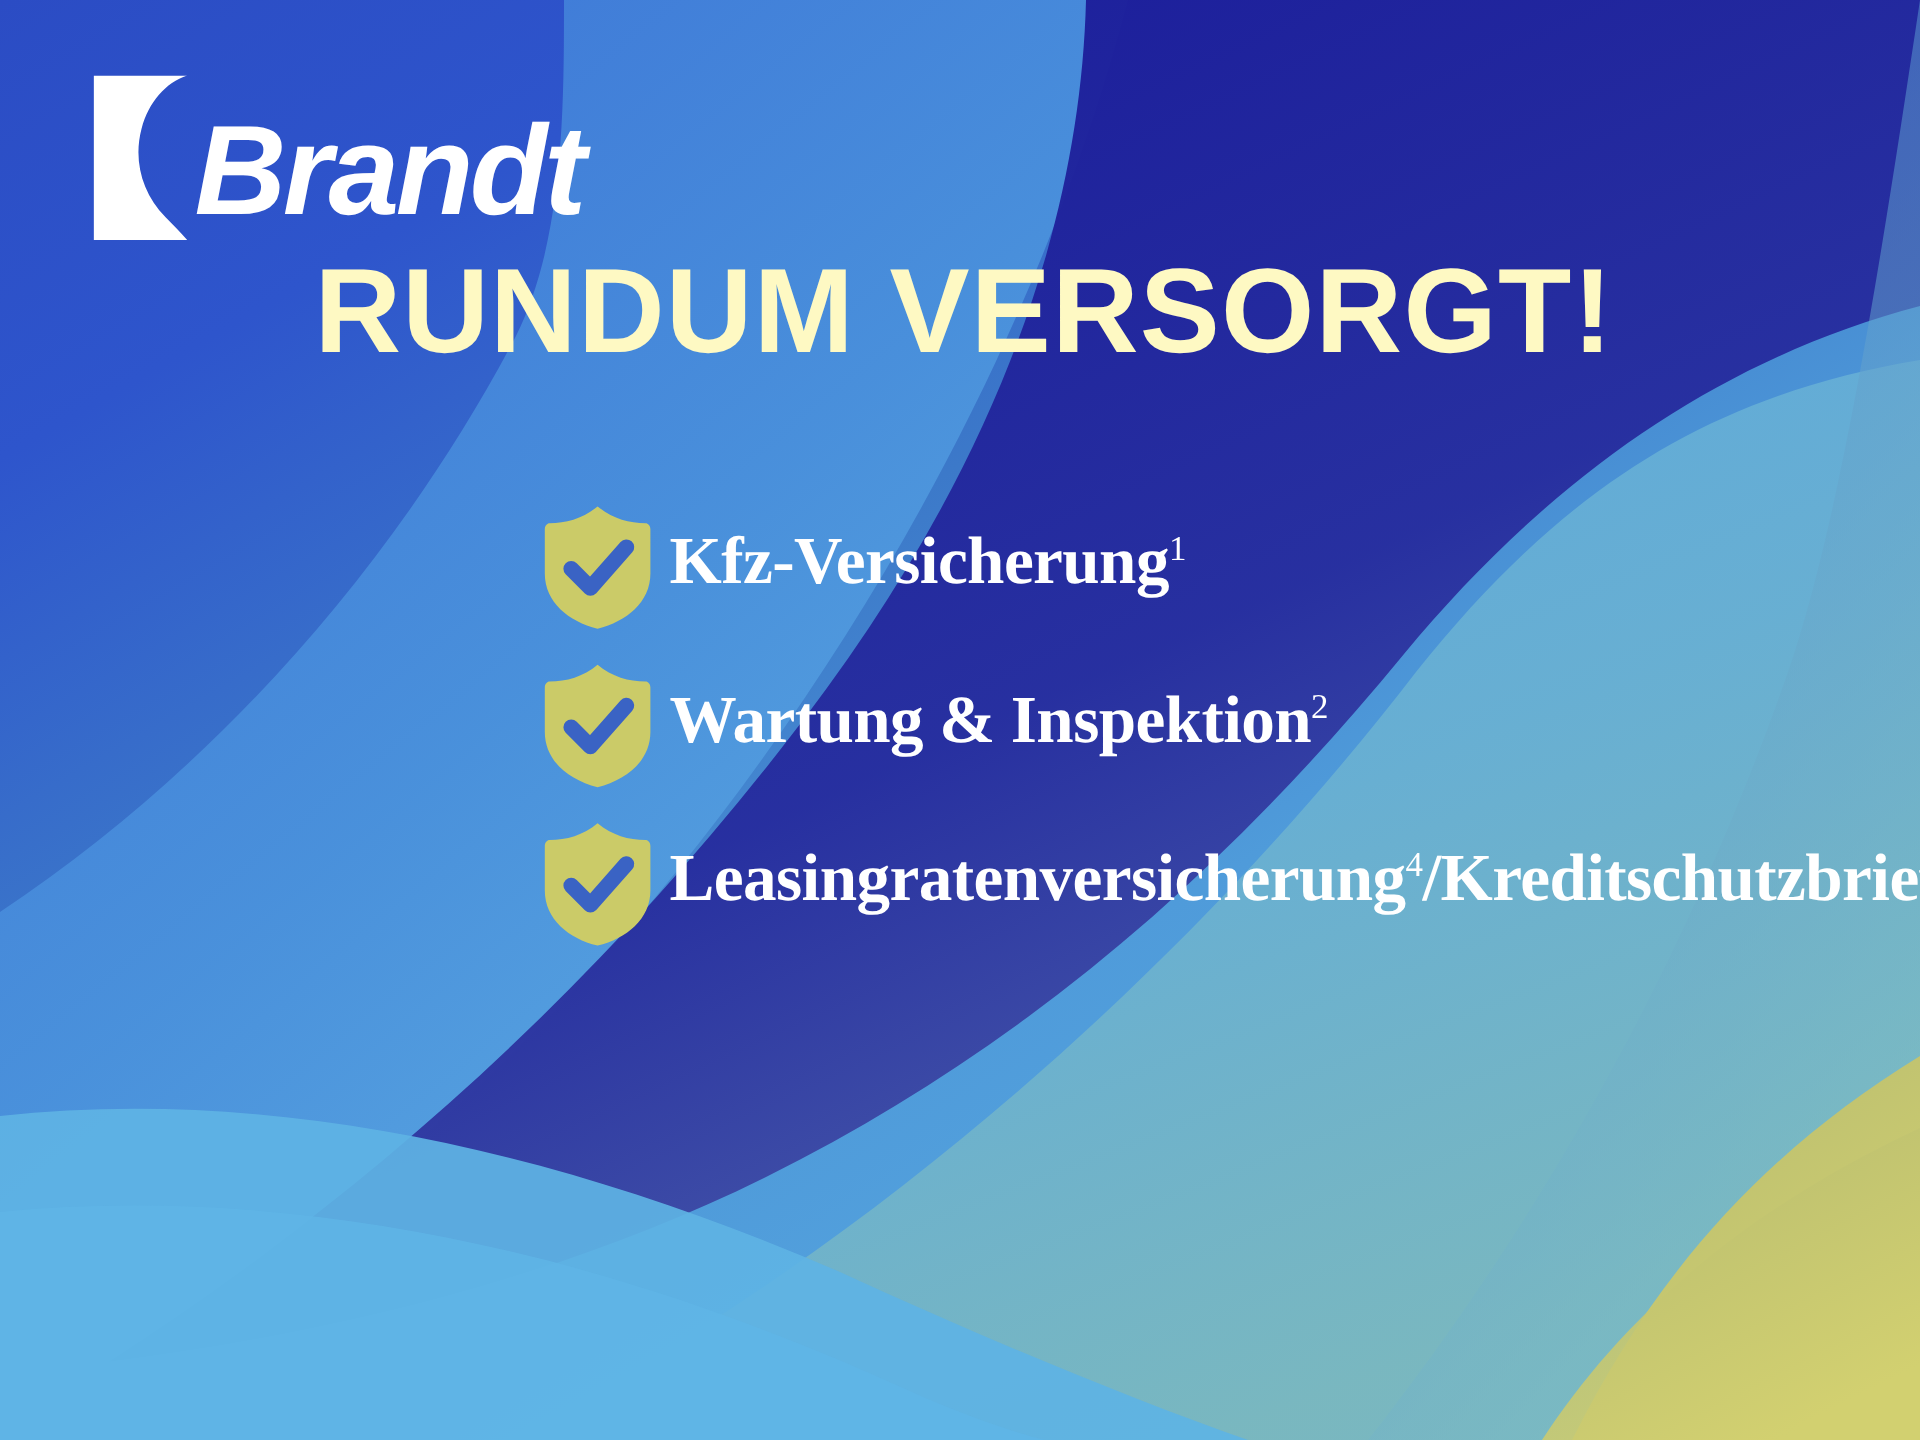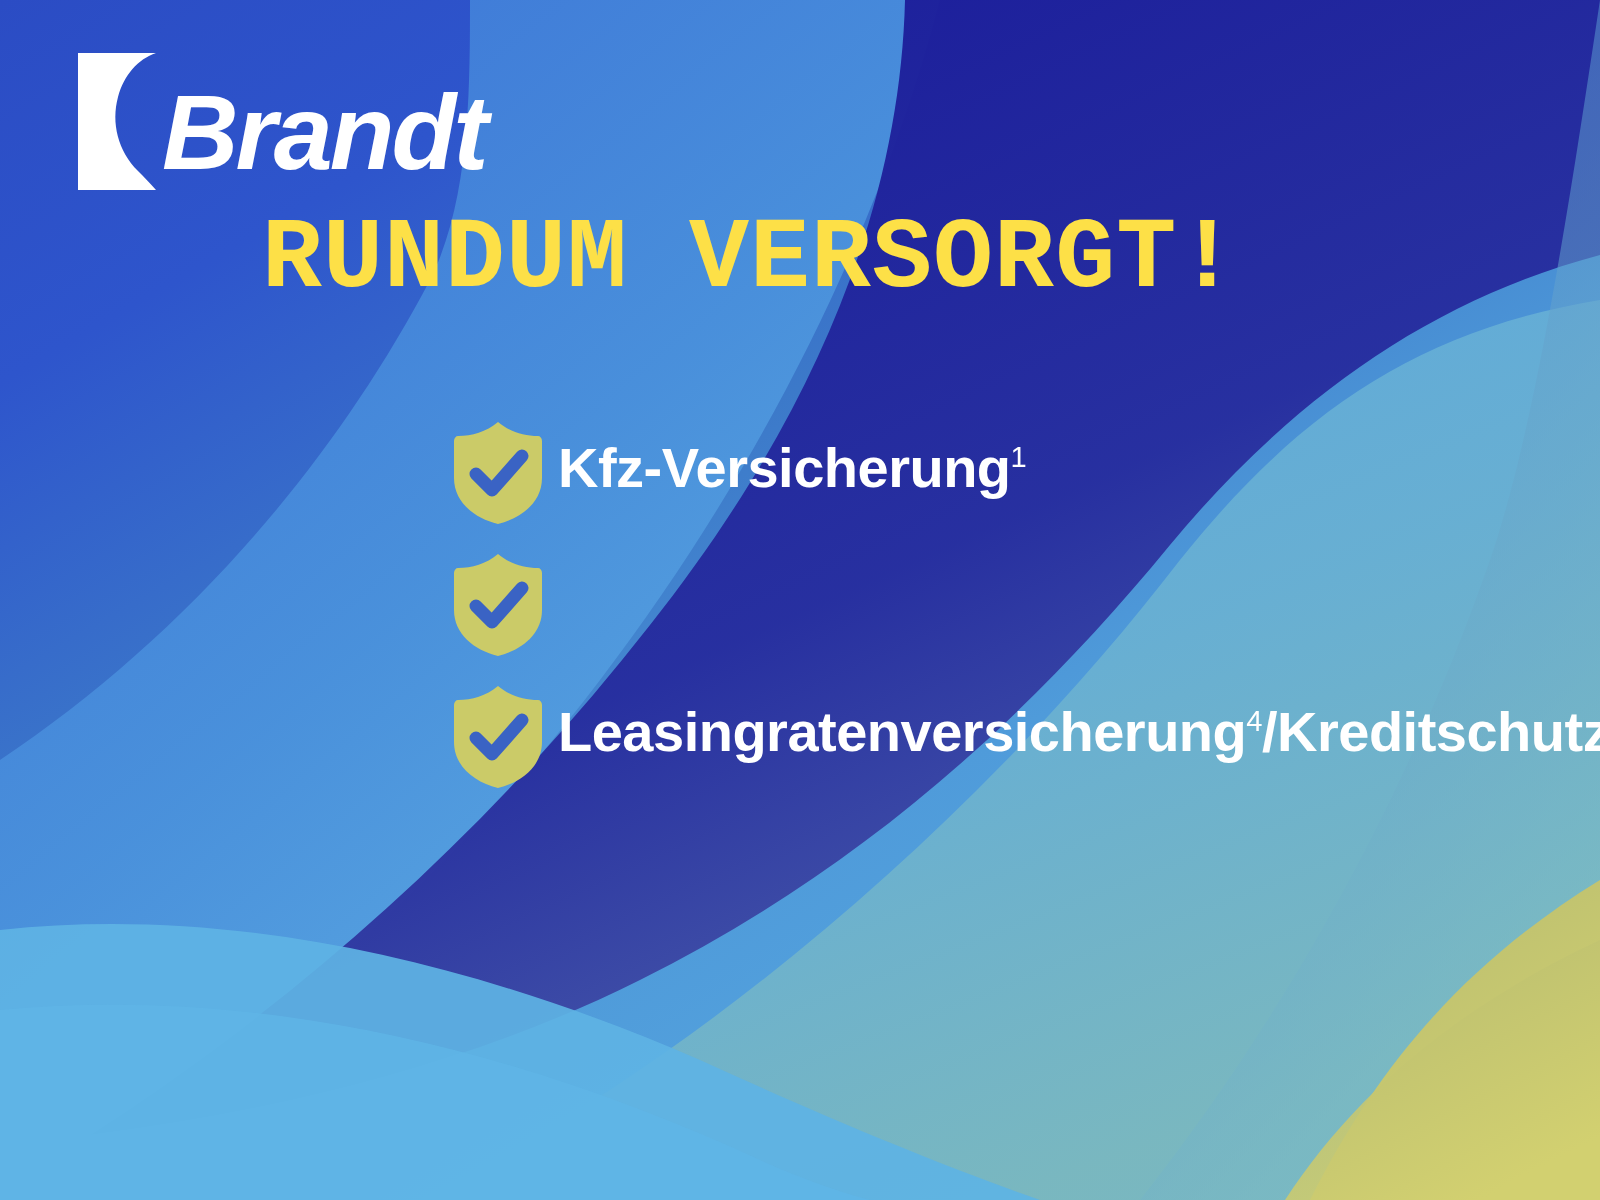--- a/index.html
+++ b/index.html
@@ -37,21 +37,21 @@
     inset:0;
     width:1600px;
     height:1200px;
     display:block;
   }
 
   
   .logo-wrap {
     position:absolute;
     left:78px;
-    top:53px;
+    top:63px;
     display:flex;
     align-items:flex-start;
   }
   .logo-mark {
     position:relative;
     width:78px;
     height:137px;
     flex:none;
   }
   .logo-mark svg { display:block; }
@@ -67,25 +67,25 @@
     margin-left:6px;
     margin-top:26px;
     white-space:nowrap;
   }
 
   
   .headline {
     position:absolute;
     left:262px;
     top:207px;
-    font-family:Liberation Mono, monospace;
+    font-family:Liberation Sans, sans-serif;
     font-size:100px;
     font-weight:bold;
     letter-spacing:1px;
-    color:#fde047;
+    color:#fef9c3;
     line-height:1.05;
     white-space:nowrap;
   }
 
   
   .features {
     position:absolute;
     left:452px;
     top:418px;
     width:1060px;
@@ -102,21 +102,21 @@
   .shield {
     flex:none;
     width:92px;
     height:106px;
     margin-right:14px;
     margin-top:2px;
   }
   .shield svg { display:block; }
 
   .feature-text {
-    font-family:Liberation Sans, sans-serif;
+    font-family:Liberation Serif, serif;
     font-size:56px;
     font-weight:bold;
     color:#FFFFFF;
     line-height:1.30;
     letter-spacing:-0.5px;
     padding-top:14px;
   }
   .feature-text sup {
     font-size:0.52em;
     font-weight:normal;
@@ -207,20 +207,21 @@
       <span class="feature-text"><span>Kfz-Versicherung</span><sup>1</sup></span>
     </div>
 
     <div class="feature">
       <span class="shield">
         <svg width="92" height="106" viewBox="0 0 92 106">
           <path d="M 46 2 C 34 12 20 16 6 16 C 4 16 2 18 2 21 L 2 58 C 2 82 22 98 46 104 C 70 98 90 82 90 58 L 90 21 C 90 18 88 16 86 16 C 72 16 58 12 46 2 Z" fill="#CBCB68"></path>
           <path d="M 24 54 L 40 70 L 70 36" fill="none" stroke="#3A63C4" stroke-width="13" stroke-linecap="round" stroke-linejoin="round"></path>
         </svg>
       </span>
+      <span class="feature-text"><span>Wartung &amp; Inspektion</span><sup>2</sup></span>
     </div>
 
 
     <div class="feature feature-wide">
       <span class="shield">
         <svg width="92" height="106" viewBox="0 0 92 106">
           <path d="M 46 2 C 34 12 20 16 6 16 C 4 16 2 18 2 21 L 2 58 C 2 82 22 98 46 104 C 70 98 90 82 90 58 L 90 21 C 90 18 88 16 86 16 C 72 16 58 12 46 2 Z" fill="#CBCB68"></path>
           <path d="M 24 54 L 40 70 L 70 36" fill="none" stroke="#3A63C4" stroke-width="13" stroke-linecap="round" stroke-linejoin="round"></path>
         </svg>
       </span>

